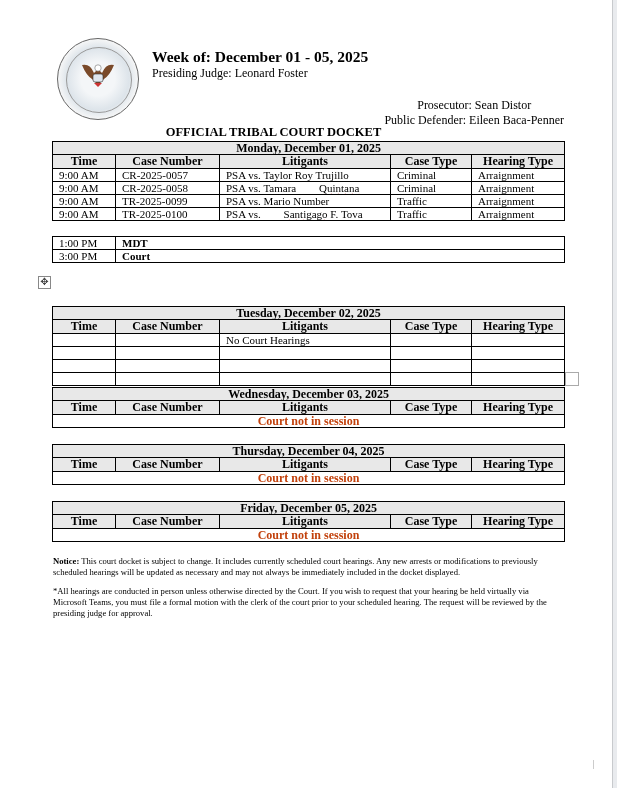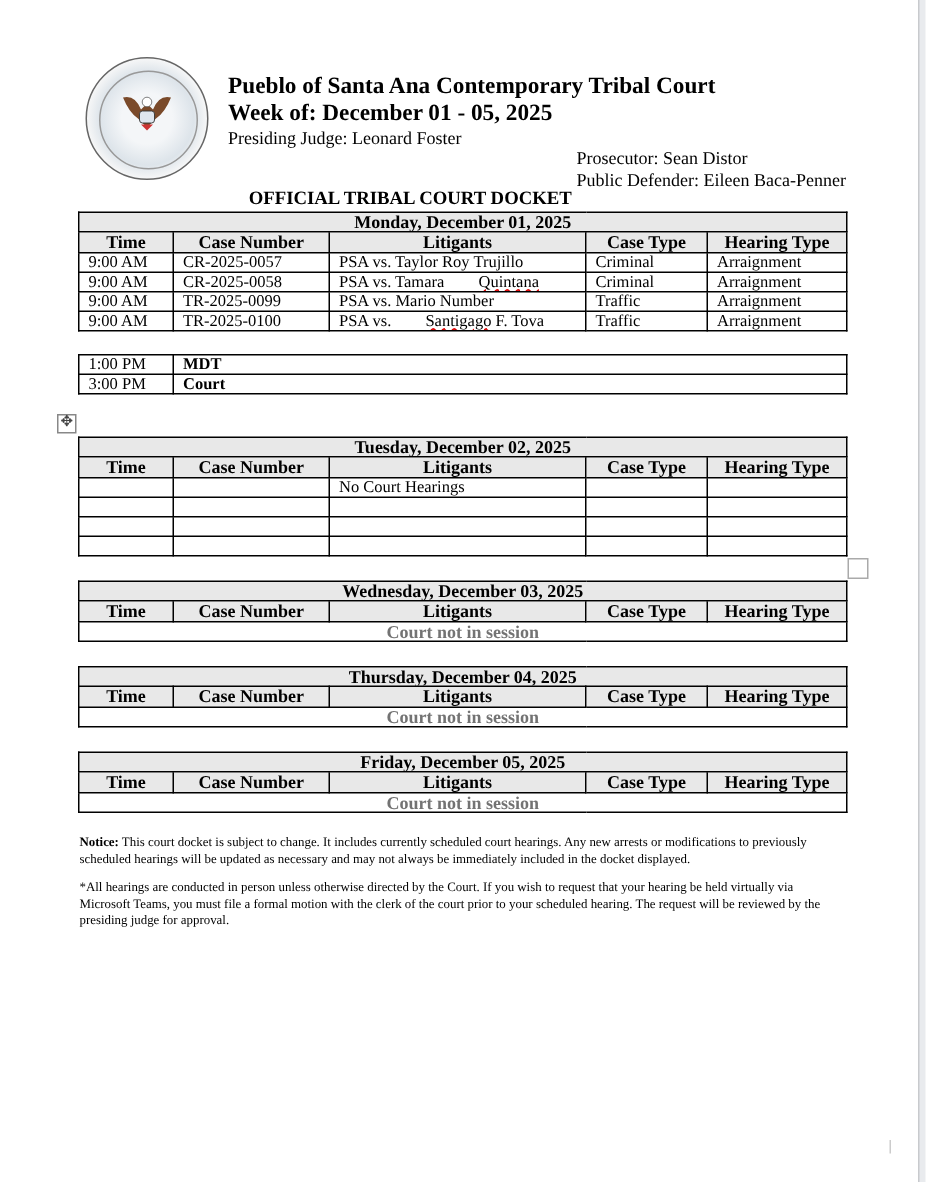--- a/index.html
+++ b/index.html
@@ -7,28 +7,28 @@
          font-family:"Liberation Serif", serif; color:#000; }
   .page-edge { position:absolute; top:0; left:612px; width:5px; height:788px; background:#e9ebee; border-left:1px solid #c8cacd; }
   .seal { position:absolute; left:57px; top:38px; width:80px; height:80px; border-radius:50%;
           border:1.5px solid #666; background:radial-gradient(circle at 50% 50%, #f4f6f8 0 30%, #dde4ea 55%, #f8f8f8 72%); overflow:hidden; }
   .seal-inner { position:absolute; left:8px; top:8px; width:64px; height:64px; border-radius:50%; border:1px solid #999; }
   .seal-eagle { position:absolute; left:22px; top:20px; width:36px; height:30px; }
   .title-block { position:absolute; left:152px; top:48px; }
   .title1 { font-size:15.5px; font-weight:bold; line-height:19px; white-space:nowrap; }
   .title2 { font-size:15.5px; font-weight:bold; line-height:18px; white-space:nowrap; }
   .judge { font-size:12px; line-height:14px; white-space:nowrap; }
-  .right-info { position:absolute; right:53px; top:98px; text-align:left; font-size:12px; line-height:14.5px; }
+  .right-info { position:absolute; right:53px; top:98px; text-align:center; font-size:12px; line-height:14.5px; }
   .docket-title { position:absolute; left:0; width:547px; top:125px; text-align:center; font-size:12.5px; font-weight:bold; }
   table.dt { position:absolute; left:52px; width:512px; border-collapse:collapse; table-layout:fixed; font-size:11px; }
   table.dt td, table.dt th { border:1px solid #000; padding:0 0 0 6px; height:12px; line-height:12px; overflow:hidden; white-space:nowrap; }
   table.dt th { font-weight:bold; font-size:12px; text-align:center; padding:0; background:#e8e8e8; height:13px; line-height:13px; }
   table.dt .day { background:#e8e8e8; font-size:12px; font-weight:bold; text-align:center; padding:0;margin-top:25px; }
   table.dt .day.peach { background:#f7c6aa; }
-  table.dt .nosess { color:#737373; font-weight:bold; font-size:12px; text-align:center; padding:0; }
+  table.dt .nosess { color:#c2410c; font-weight:bold; font-size:12px; text-align:center; padding:0; }
   .bold { font-weight:bold; }
   .ul-blue { border-bottom:1px solid #2f58b0; }
   .squig { text-decoration:underline wavy #d00; text-decoration-thickness:1px;padding-left:20px; }
   .move-handle { position:absolute; left:38px; top:276px; width:11px; height:11px; border:1px solid #888; font-size:10px; line-height:10px; text-align:center; color:#444; background:#fff; }
   .resize-handle { position:absolute; left:565px; top:372px; width:12px; height:12px; border:1px solid #aaa; background:#fff; }
   .notes { position:absolute; left:53px; top:556px; width:514px; font-size:8.6px; line-height:11px; }
   .notes p { margin:0 12px 8px 0; }
   .cursor-mark { position:absolute; left:593px; top:760px; width:1px; height:9px; background:#ccc; }
 </style>
 </head>
@@ -40,21 +40,20 @@
   <div class="seal-inner"></div>
   <svg class="seal-eagle" viewBox="0 0 36 30">
     <path d="M2 6 Q10 4 14 14 L18 10 L22 14 Q26 4 34 6 Q30 16 24 20 L18 26 L12 20 Q6 16 2 6Z" fill="#7a4a2a"></path>
     <circle cx="18" cy="9" r="3.2" fill="#fff" stroke="#555" stroke-width="0.5"></circle>
     <rect x="13" y="15" width="10" height="8" rx="2" fill="#dfe6ee" stroke="#333" stroke-width="0.6"></rect>
     <path d="M14 24 L22 24 L18 28Z" fill="#c33"></path>
   </svg>
 </div>
 
 <div class="title-block">
-  <div class="title1">Pueblo of Santa Ana Contemporary Tribal Court</div>
   <div class="title2">Week of: December 01 - 05, 2025</div>
   <div class="judge">Presiding Judge: Leonard Foster</div>
 </div>
 
 <div class="right-info">
   <div>Prosecutor: Sean Distor</div>
   <div>Public Defender: Eileen Baca-Penner</div>
 </div>
 
 <div class="docket-title">OFFICIAL TRIBAL COURT DOCKET</div>
@@ -121,21 +120,21 @@
   </tr>
   <tr>
     <td>3:00 PM</td>
     <td class="bold">Court</td>
   </tr>
 </tbody>
   </table>
 
 <div class="move-handle">✥</div>
 
-<table class="dt" style="top:291px;border-radius:16px;">
+<table class="dt" style="top:306px;border-radius:16px;">
   <colgroup>
       <col style="width:63px">
       <col style="width:104px">
       <col style="width:171px">
       <col style="width:81px">
       <col style="width:93px">
     </colgroup>
   <tbody>
       <tr>
         <td class="day" colspan="5">Tuesday, December 02, 2025</td>

